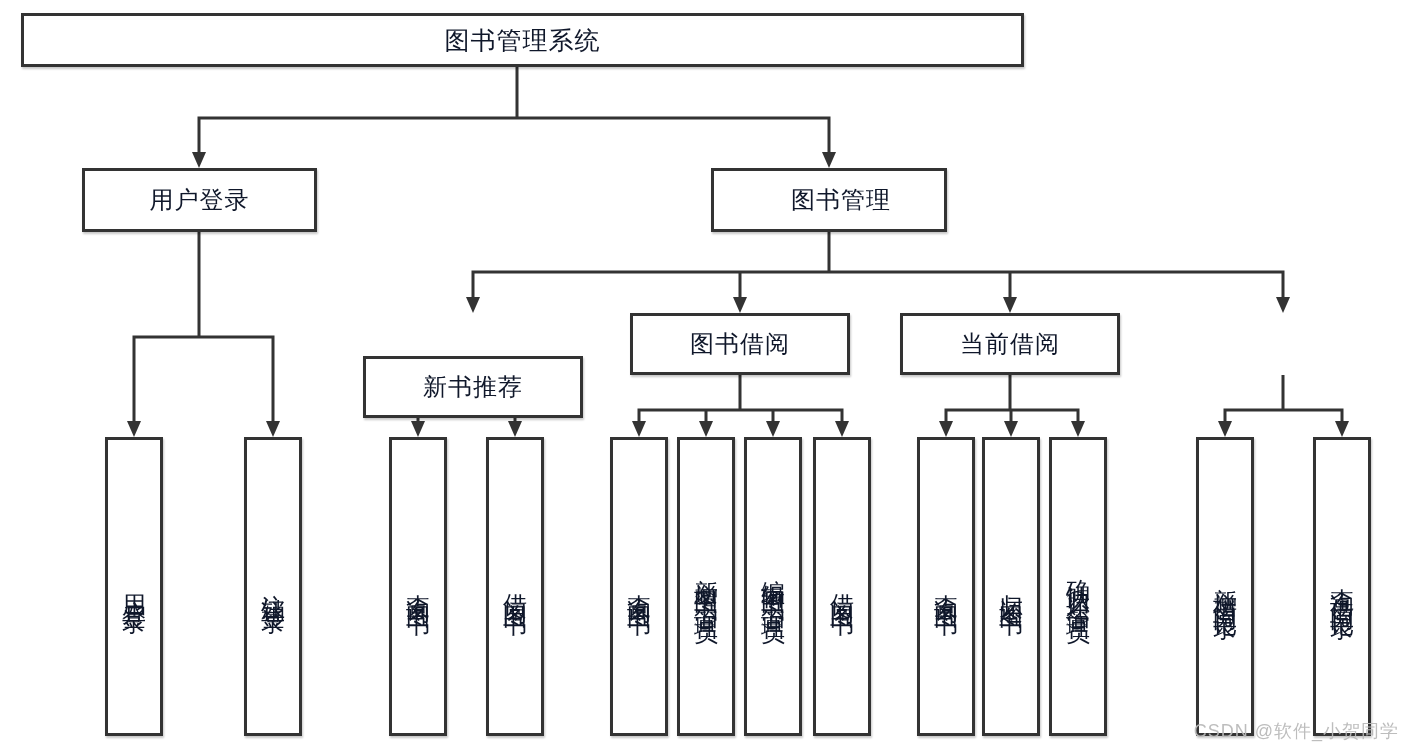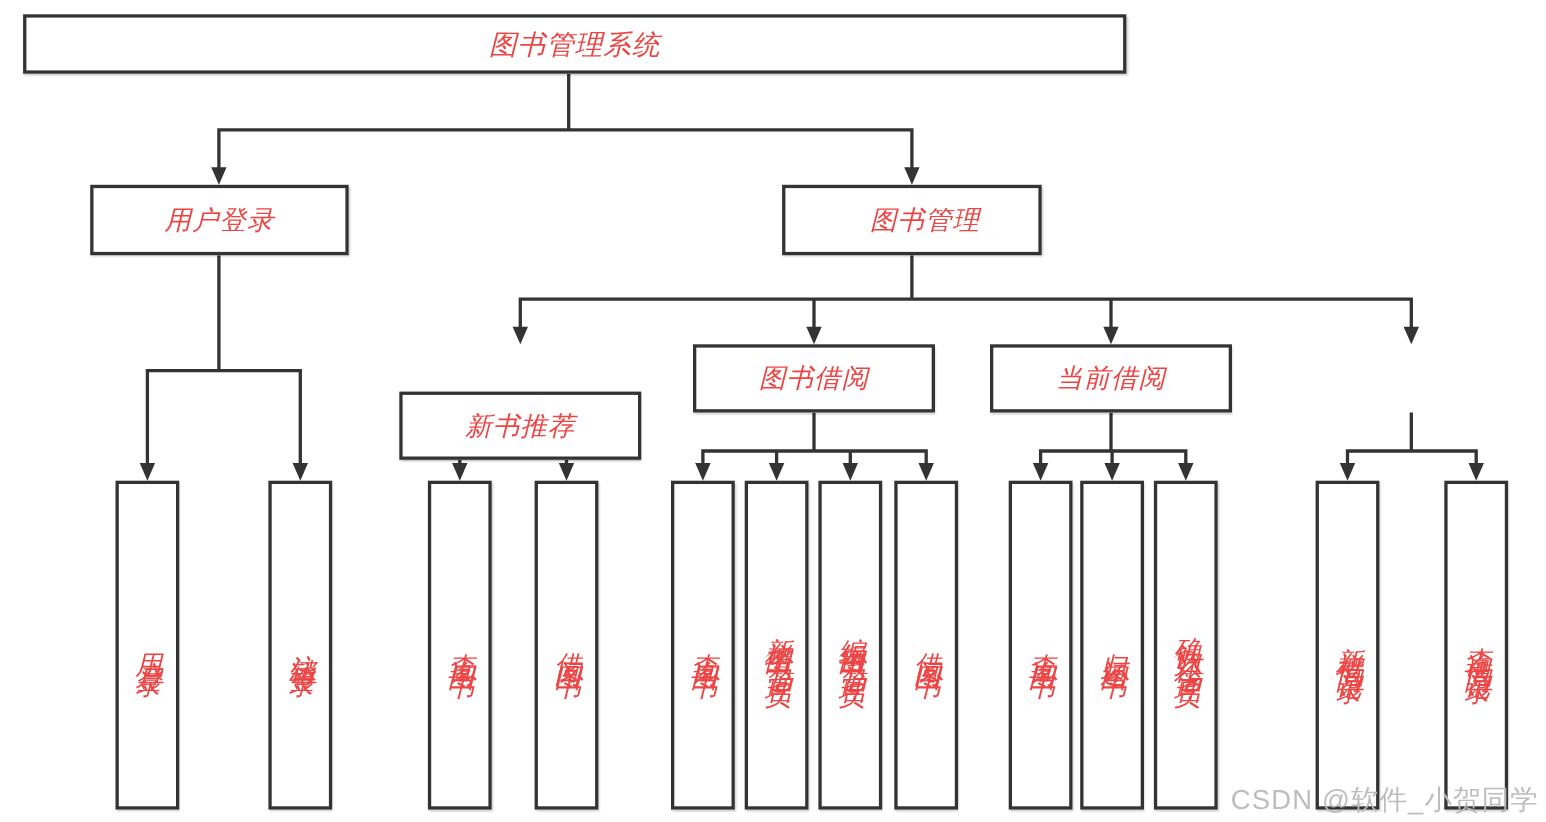--- a/index.html
+++ b/index.html
@@ -20,22 +20,21 @@
   }
   .box {
     position: absolute;
     box-sizing: border-box;
     background: #ffffff;
     border: 3px solid #333333;
     display: flex;
     align-items: center;
     justify-content: center;
     box-shadow: 1px 2px 2px rgba(0,0,0,0.22);
-    color: #ef4444;
-    font-style: italic;
+    color: #0f172a;
   }
   .h-root {
     left: 21px; top: 13px; width: 1003px; height: 54px;
     font-size: 25px; letter-spacing: 1px;
   }
   .h2 {
     top: 168px; width: 235px; height: 64px;
     font-size: 24px; letter-spacing: 1px;
   }
   .h3 {
@@ -48,21 +47,21 @@
     text-orientation: mixed;
     font-size: 24px;
     letter-spacing: 6px;
     line-height: 1;
     text-align: center;
   }
   .watermark {
     position: absolute;
     right: 6px;
     bottom: 4px;
-    font-size: 25px;
+    font-size: 18px;
     color: rgba(185,185,185,0.95);
     letter-spacing: 1px;
     white-space: nowrap;
   }
 </style>
 </head>
 <body>
 
 <div class="canvas">
 

